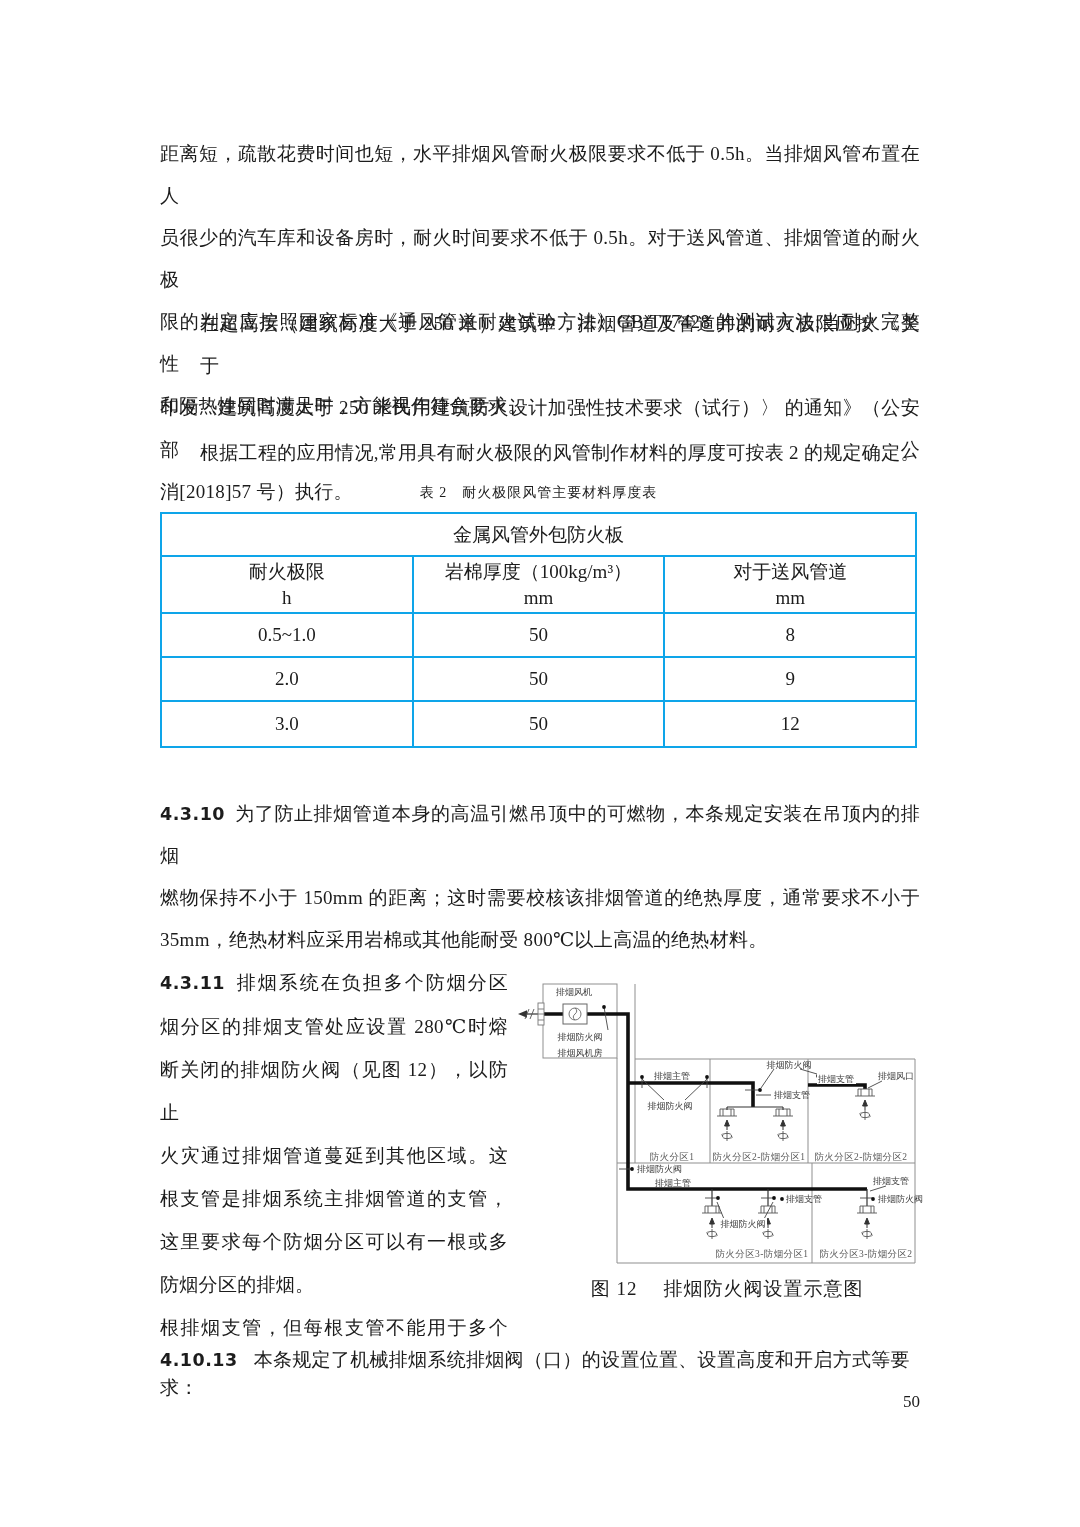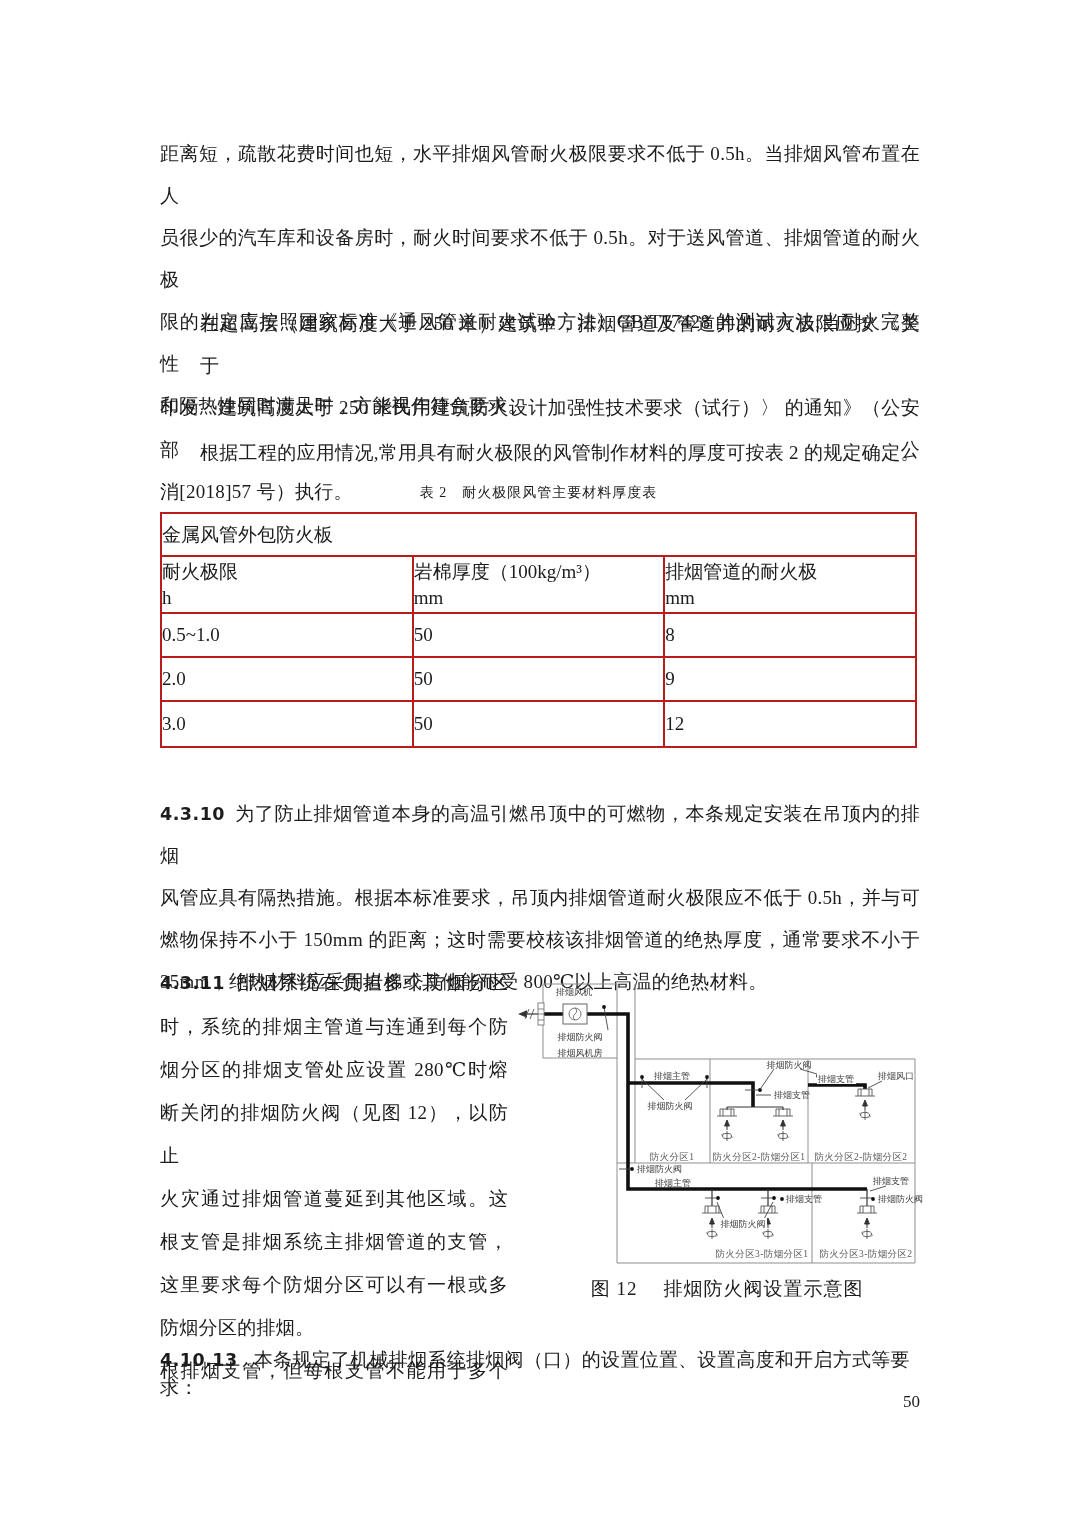--- a/index.html
+++ b/index.html
@@ -9,21 +9,21 @@
   .ln{line-height:42px;font-size:19px;letter-spacing:0.3px;}
   .j{text-align:justify;text-align-last:justify;}
   .last{text-align:justify;text-align-last:left;}
   .indent{padding-left:40px;}
   .bnum{font-family:"DejaVu Sans","Liberation Sans",sans-serif;font-weight:bold;
         font-size:17.5px;letter-spacing:0.5px;padding-right:10px;}
   .ttl{position:absolute;left:160px;width:757px;text-align:center;font-size:14px;
        letter-spacing:1px;line-height:30px;}
   table.t2{position:absolute;left:160px;top:512px;width:757px;border-collapse:collapse;
        table-layout:fixed;}
-  table.t2 td{border:2px solid #b91c1c;vertical-align:middle;
+  table.t2 td{border:2px solid #0ea5e9;text-align:center;vertical-align:middle;
        font-size:19px;padding:0;}
   .hdr2{line-height:26px;}
   .colL{position:absolute;left:160px;top:961px;width:348px;}
   .colL .ln{line-height:43px;}
   .fig{position:absolute;left:512px;top:979px;width:430px;}
   .figcap{position:absolute;left:512px;top:1275px;width:430px;text-align:center;
        font-size:19px;line-height:28px;letter-spacing:1px;}
   .figcap .gap{display:inline-block;width:26px;}
   .pageno{position:absolute;left:160px;top:1392px;width:760px;text-align:right;
        font-size:17px;}
@@ -62,21 +62,21 @@
     <tr>
       <td style="height:55px">
         <div class="hdr2">耐火极限</div>
         <div class="hdr2">h</div>
       </td>
       <td>
         <div class="hdr2">岩棉厚度（100kg/m³）</div>
         <div class="hdr2">mm</div>
       </td>
       <td>
-        <div class="hdr2">排烟管道的耐火极</div>
+        <div class="hdr2">对于送风管道</div>
         <div class="hdr2">mm</div>
       </td>
     </tr>
     <tr>
       <td style="height:42px">0.5~1.0</td>
       <td>50</td>
       <td>8</td>
     </tr>
     <tr>
       <td style="height:42px">2.0</td>
@@ -86,28 +86,26 @@
     <tr>
       <td style="height:44px">3.0</td>
       <td>50</td>
       <td>12</td>
     </tr>
   </tbody>
     </table>
 
   <div class="blk" style="top:793px">
     <div class="ln j"><span class="bnum">4.3.10</span><span>为了防止排烟管道本身的高温引燃吊顶中的可燃物，本条规定安装在吊顶内的排烟</span></div>
-    <div class="ln j">风管应具有隔热措施。根据本标准要求，吊顶内排烟管道耐火极限应不低于 0.5h，并与可</div>
     <div class="ln j">燃物保持不小于 150mm 的距离；这时需要校核该排烟管道的绝热厚度，通常要求不小于</div>
     <div class="ln last">35mm，绝热材料应采用岩棉或其他能耐受 800℃以上高温的绝热材料。</div>
   </div>
 
   <div class="colL">
     <div class="ln j"><span class="bnum">4.3.11</span><span>排烟系统在负担多个防烟分区</span></div>
-    <div class="ln j">时，系统的排烟主管道与连通到每个防</div>
     <div class="ln j">烟分区的排烟支管处应设置 280℃时熔</div>
     <div class="ln j">断关闭的排烟防火阀（见图 12），以防止</div>
     <div class="ln j">火灾通过排烟管道蔓延到其他区域。这</div>
     <div class="ln j">根支管是排烟系统主排烟管道的支管，</div>
     <div class="ln j">这里要求每个防烟分区可以有一根或多</div>
     <div class="ln last">防烟分区的排烟。</div>
     <div class="ln j">根排烟支管，但每根支管不能用于多个</div>
   </div>
 
   <div class="fig">

